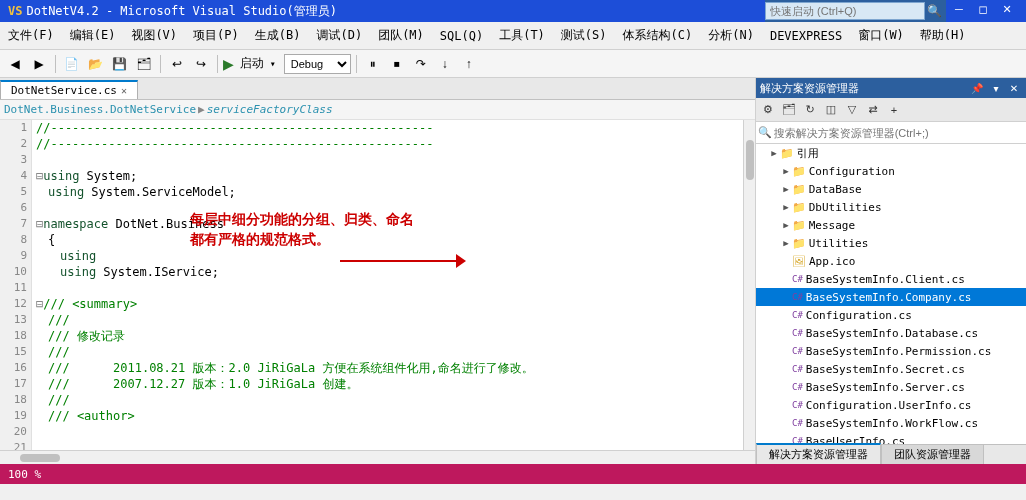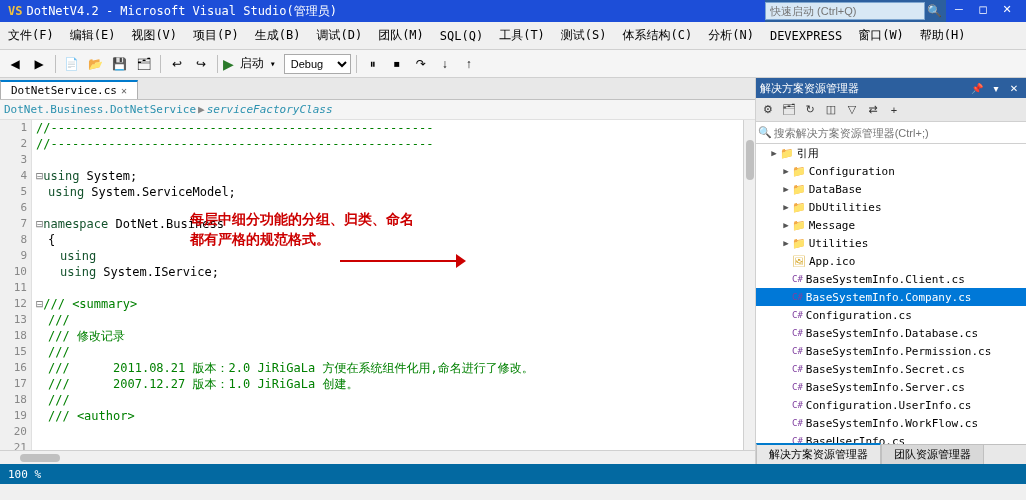--- a/index.html
+++ b/index.html
@@ -357,21 +357,21 @@
       background: #d8d8d8;
     }
     .bottom-tab.active {
       background: #e8e8e8;
       border-top: 2px solid #007acc;
     }
 
     
     #status-bar {
       height: 20px;
-      background: #0369a1;
+      background: #be185d;
       color: white;
       display: flex;
       align-items: center;
       padding: 0 8px;
       font-size: 11px;
       gap: 16px;
     }
     #scrollbar-y {
       width: 12px;
       background: #f0f0f0;

